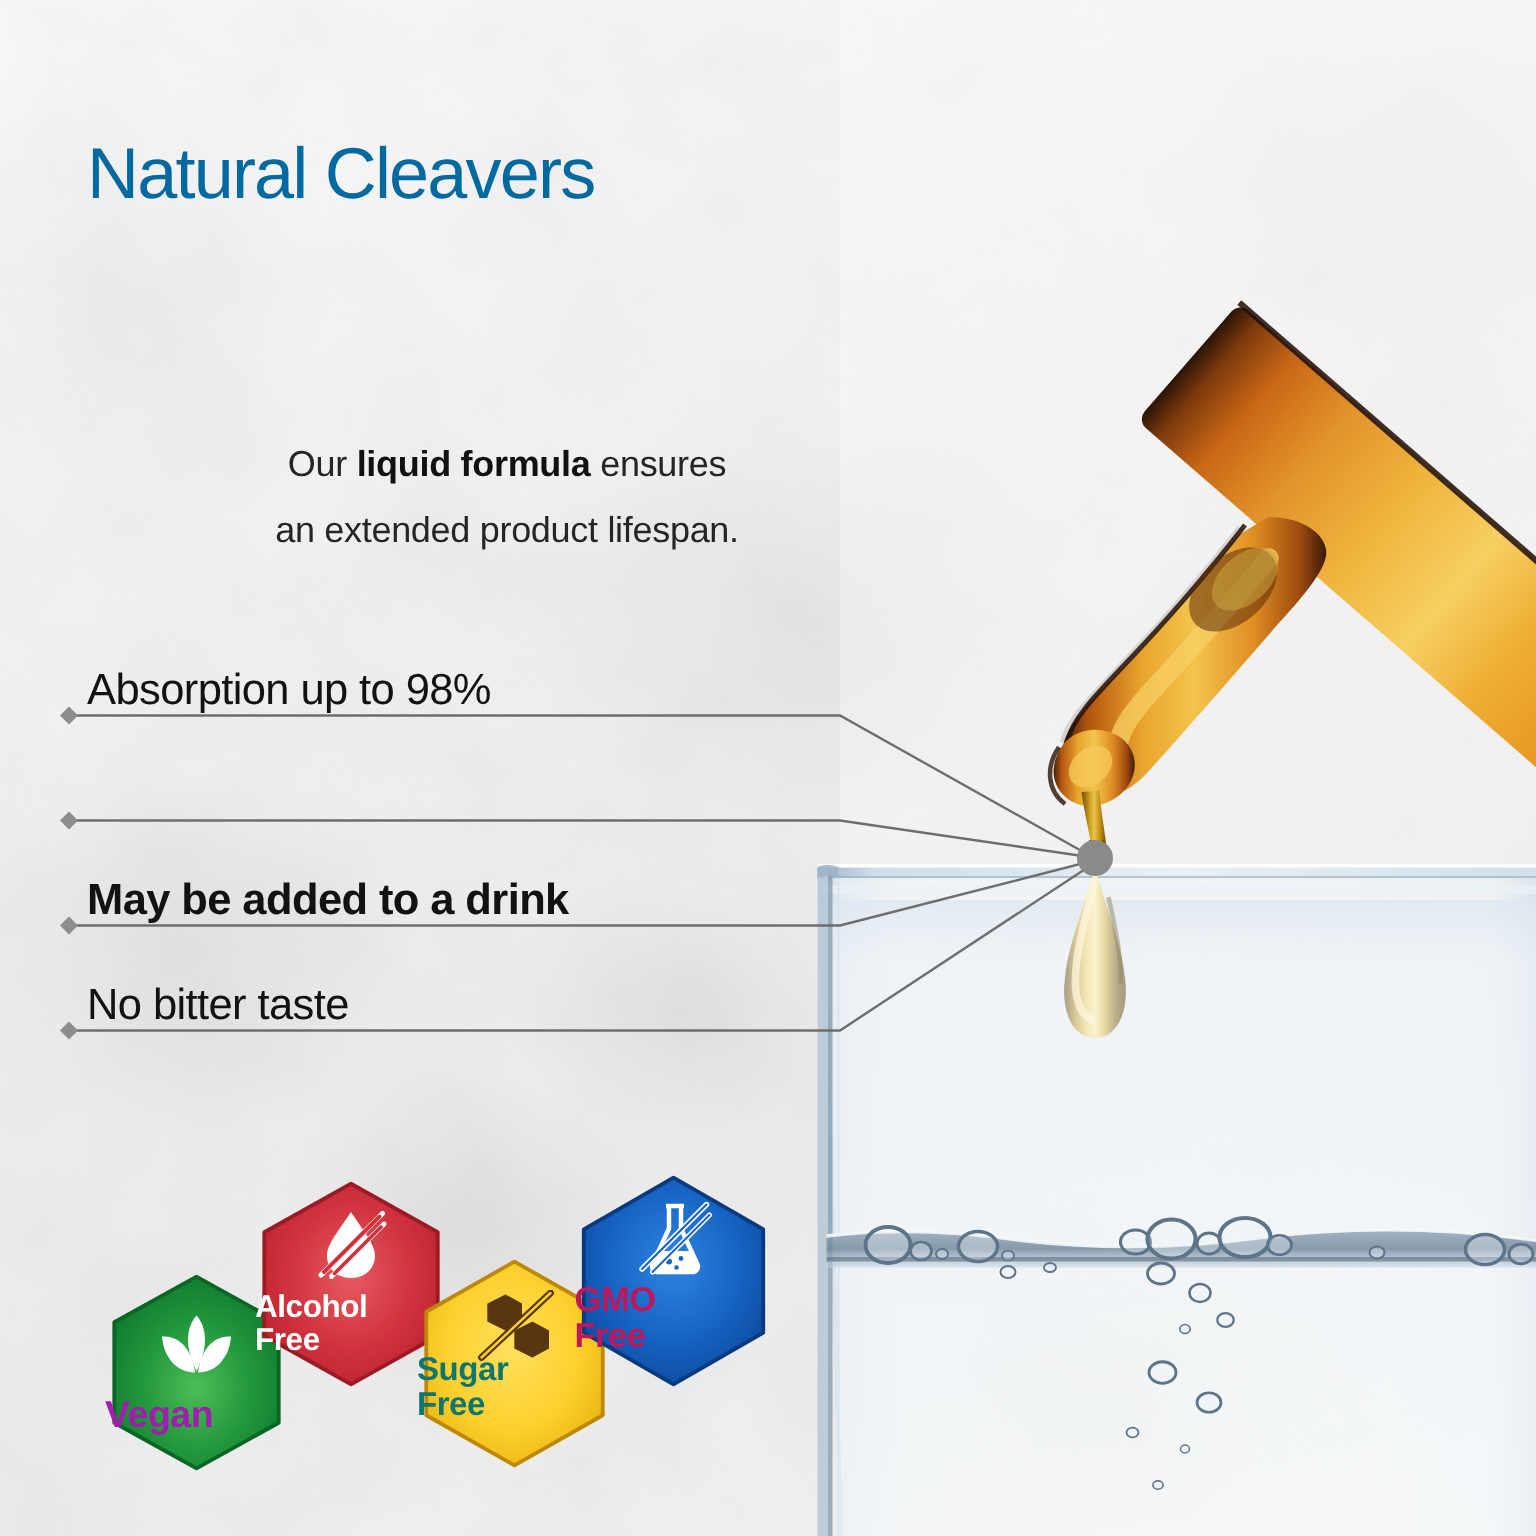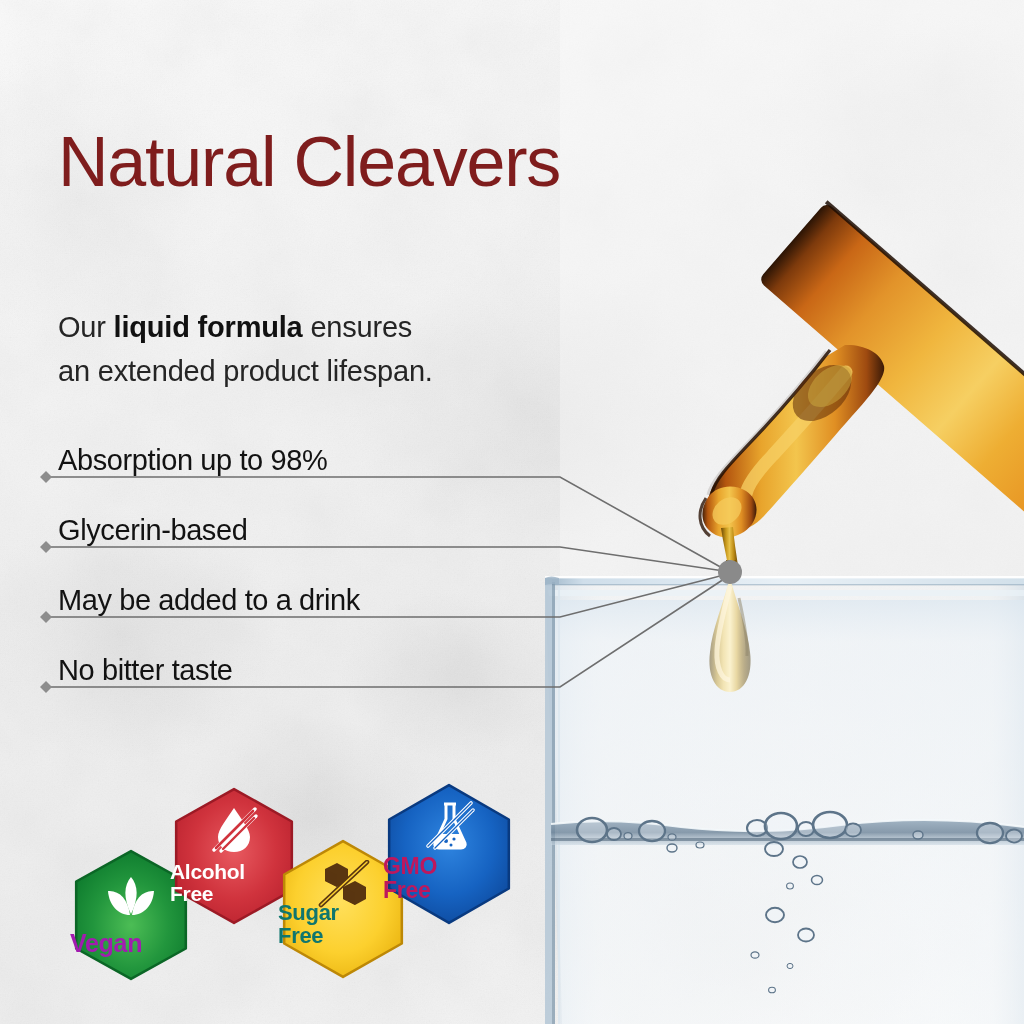--- a/index.html
+++ b/index.html
@@ -18,30 +18,30 @@
       radial-gradient(ellipse 260px 200px at 52% 40%, rgba(175,175,175,.14), rgba(175,175,175,0) 72%),
       radial-gradient(ellipse 200px 240px at 8% 20%, rgba(180,180,180,.12), rgba(180,180,180,0) 70%),
       radial-gradient(ellipse 300px 220px at 70% 92%, rgba(165,165,165,.16), rgba(165,165,165,0) 72%),
       radial-gradient(ellipse 160px 120px at 44% 66%, rgba(155,155,155,.16), rgba(155,155,155,0) 70%),
       radial-gradient(ellipse 240px 160px at 90% 12%, rgba(185,185,185,.10), rgba(185,185,185,0) 70%),
       linear-gradient(160deg,#fbfbfb 0%,#f1f1f1 42%,#eeeeee 70%,#f7f7f7 100%);
   }
   .bg-speck{position:absolute;inset:0;opacity:.5;}
 
   
-  .title{position:absolute;left:58px;top:78px;width:700px;
-    font-size:70px;line-height:74px;letter-spacing:-1.2px;color:#7f1d1d;font-weight:400;}
-  .subtitle{position:absolute;left:58px;top:276px;width:560px;
-    font-size:29px;line-height:44px;color:#252525;font-weight:400;letter-spacing:-.2px;}
+  .title{position:absolute;left:58px;top:48px;width:700px;
+    font-size:48px;line-height:74px;letter-spacing:-1.2px;color:#0369a1;font-weight:400;}
+  .subtitle{position:absolute;left:58px;top:264px;width:560px;
+    font-size:24px;line-height:44px;color:#252525;font-weight:400;letter-spacing:-.2px;text-align:center;}
   .subtitle b{font-weight:700;color:#111;}
 
   
   .feat{position:absolute;left:58px;font-size:29px;color:#121212;font-weight:500;
     letter-spacing:-.4px;white-space:nowrap;margin-top:12px;}
-  .f0{top:432px;} .f1{top:502px;} .f2{top:572px;} .f3{top:642px;}
+  .f0{top:432px;} .f1{top:502px;} .f2{top:572px;font-weight:bold;} .f3{top:642px;}
 
   
   .badge{position:absolute;width:118px;height:130px;}
   .hexwrap{position:absolute;inset:0;}
   .hexwrap svg{display:block;width:100%;height:100%;overflow:visible;}
   .blabel{position:absolute;left:0;right:0;text-align:left;
     font-weight:700;line-height:1.02;letter-spacing:-.3px;pointer-events:none;}
 
   .b-vegan{left:70px;top:848px;width:122px;height:134px;}
   .b-alcohol{left:170px;top:786px;width:128px;height:140px;}
@@ -275,21 +275,20 @@
   <h1 class="title">
     <span>Natural Cleavers</span><br>
   </h1>
 
   <p class="subtitle">
     <span>Our </span><b>liquid formula</b><span> ensures</span><br>
     <span>an extended product lifespan.</span>
   </p>
 
   <div class="feat f0">Absorption up to 98%</div>
-  <div class="feat f1">Glycerin-based</div>
   <div class="feat f2">May be added to a drink</div>
   <div class="feat f3">No bitter taste</div>
 
   <div class="badge b-vegan">
     <div class="hexwrap">
       <svg viewBox="0 0 120 132">
         <defs>
           <radialGradient id="gVegan" cx="50%" cy="58%" r="62%">
             <stop offset="0" stop-color="#4cbd55"></stop>
             <stop offset="0.55" stop-color="#22963d"></stop>

